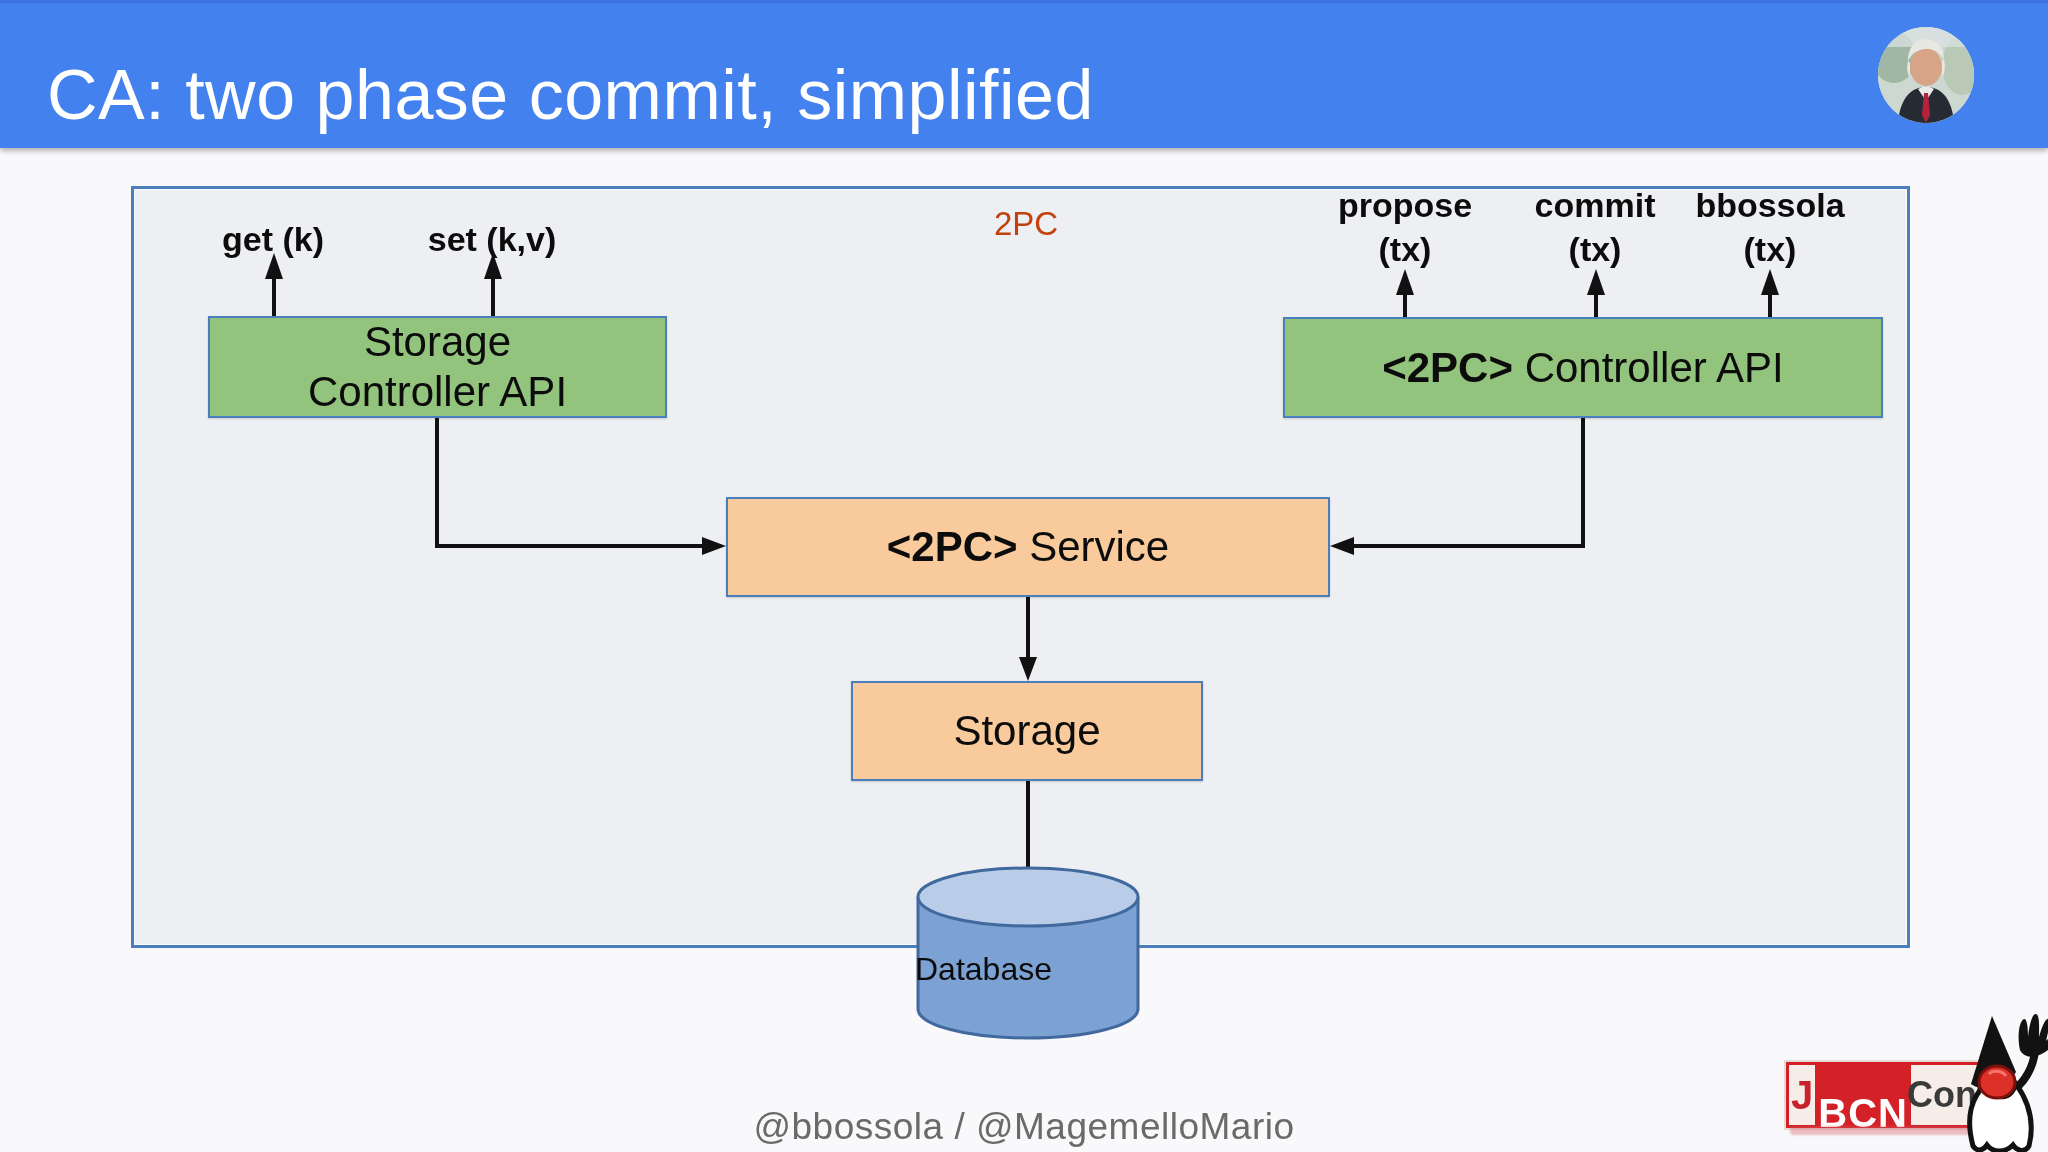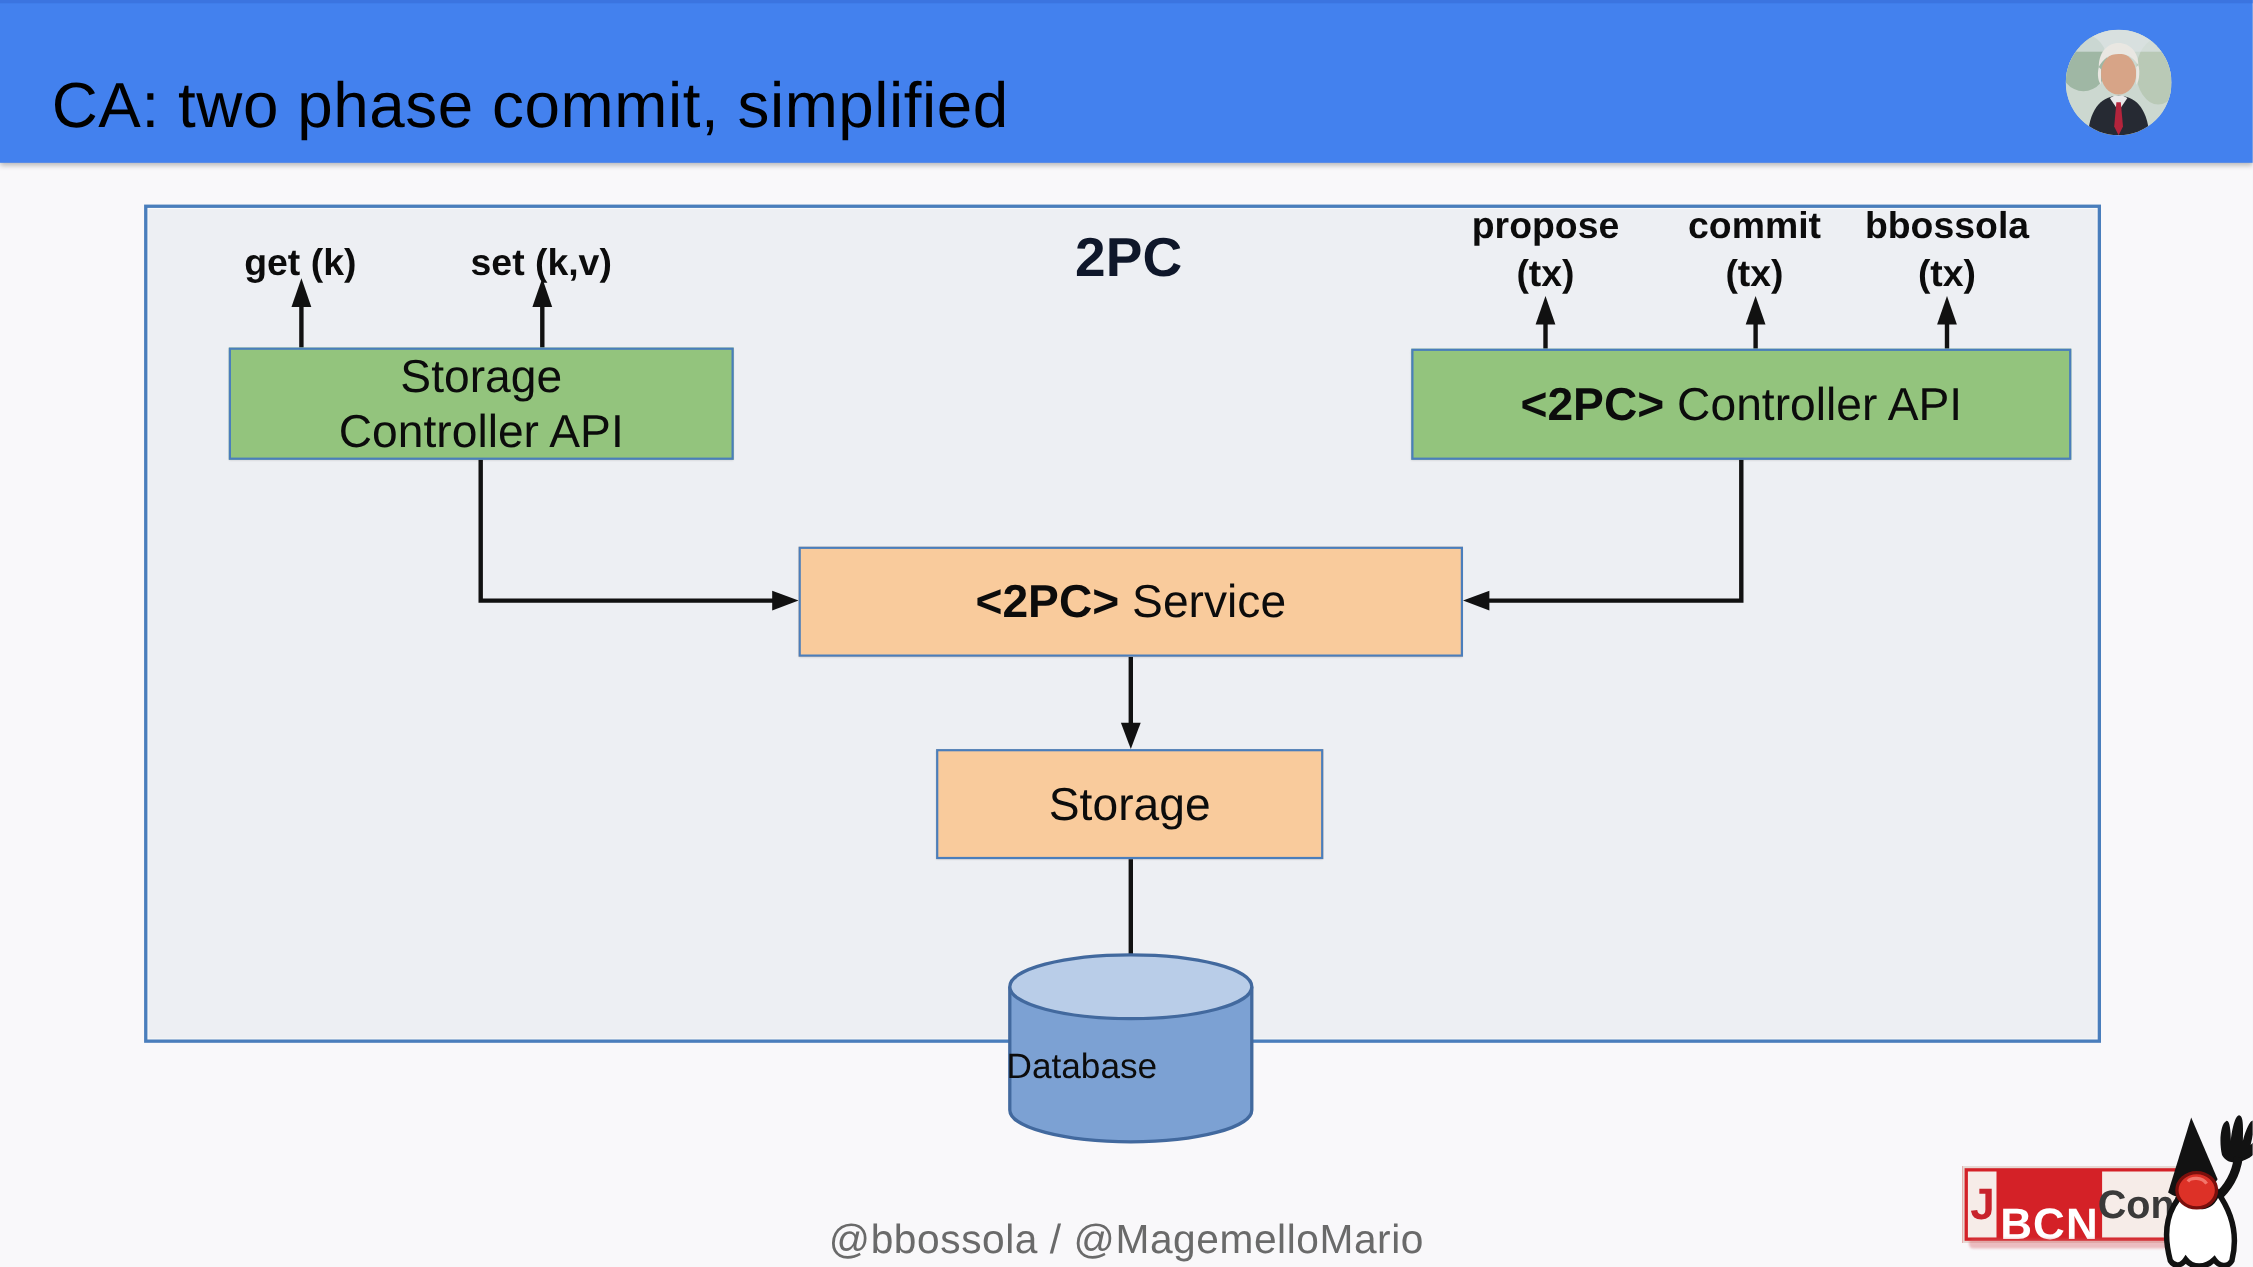--- a/index.html
+++ b/index.html
@@ -10,21 +10,21 @@
     -webkit-font-smoothing:antialiased;
   }
   
   .header{
     position:absolute;left:0;top:0;width:2048px;height:145px;
     background:#4381ee;border-top:3px solid #3b74e0;
     box-shadow:0 3px 5px rgba(0,0,0,.28);
   }
   .slide-title{
     position:absolute;left:47px;top:0;height:184px;display:flex;align-items:center;
-    color:#000000;font-size:58px;font-weight:400;letter-spacing:.5px;white-space:nowrap;
+    color:#ffffff;font-size:70px;font-weight:400;letter-spacing:.5px;white-space:nowrap;
   }
   .avatar{
     position:absolute;left:1878px;top:24px;width:96px;height:96px;border-radius:50%;
     overflow:hidden;background:#cdd9d2;
   }
   
   .canvas{
     position:absolute;left:131px;top:186px;width:1779px;height:762px;
     background:#edeff3;border:3px solid #4a7ebc;box-sizing:border-box;
     box-shadow:0 0 0 1px rgba(255,255,255,.6) inset;
@@ -40,21 +40,21 @@
   .green{background:#93c47d;}
   .orange{background:#f9cb9c;}
   .b{font-weight:700;}
   .mlabel{
     position:absolute;transform:translateX(-50%);
     font-weight:700;font-size:34px;color:#0c0c0c;text-align:center;
     line-height:44px;white-space:nowrap;
   }
   .center-title{
     position:absolute;transform:translateX(-50%);
-    font-weight:700;font-size:50px;color:#0f172a;white-space:nowrap;
+    font-weight:400;font-size:33px;color:#c2410c;white-space:nowrap;
   }
   .cyl{position:absolute;left:781px;top:676px;width:226px;height:176px;}
   .cyl-label{
     position:absolute;left:0;top:86px;width:226px;text-align:left;
     font-size:32px;color:#0c0c0c;
   }
   
   .footer{
     position:absolute;left:0;top:1106px;width:2048px;text-align:center;
     font-size:37px;color:#6a6a6a;letter-spacing:.5px;

